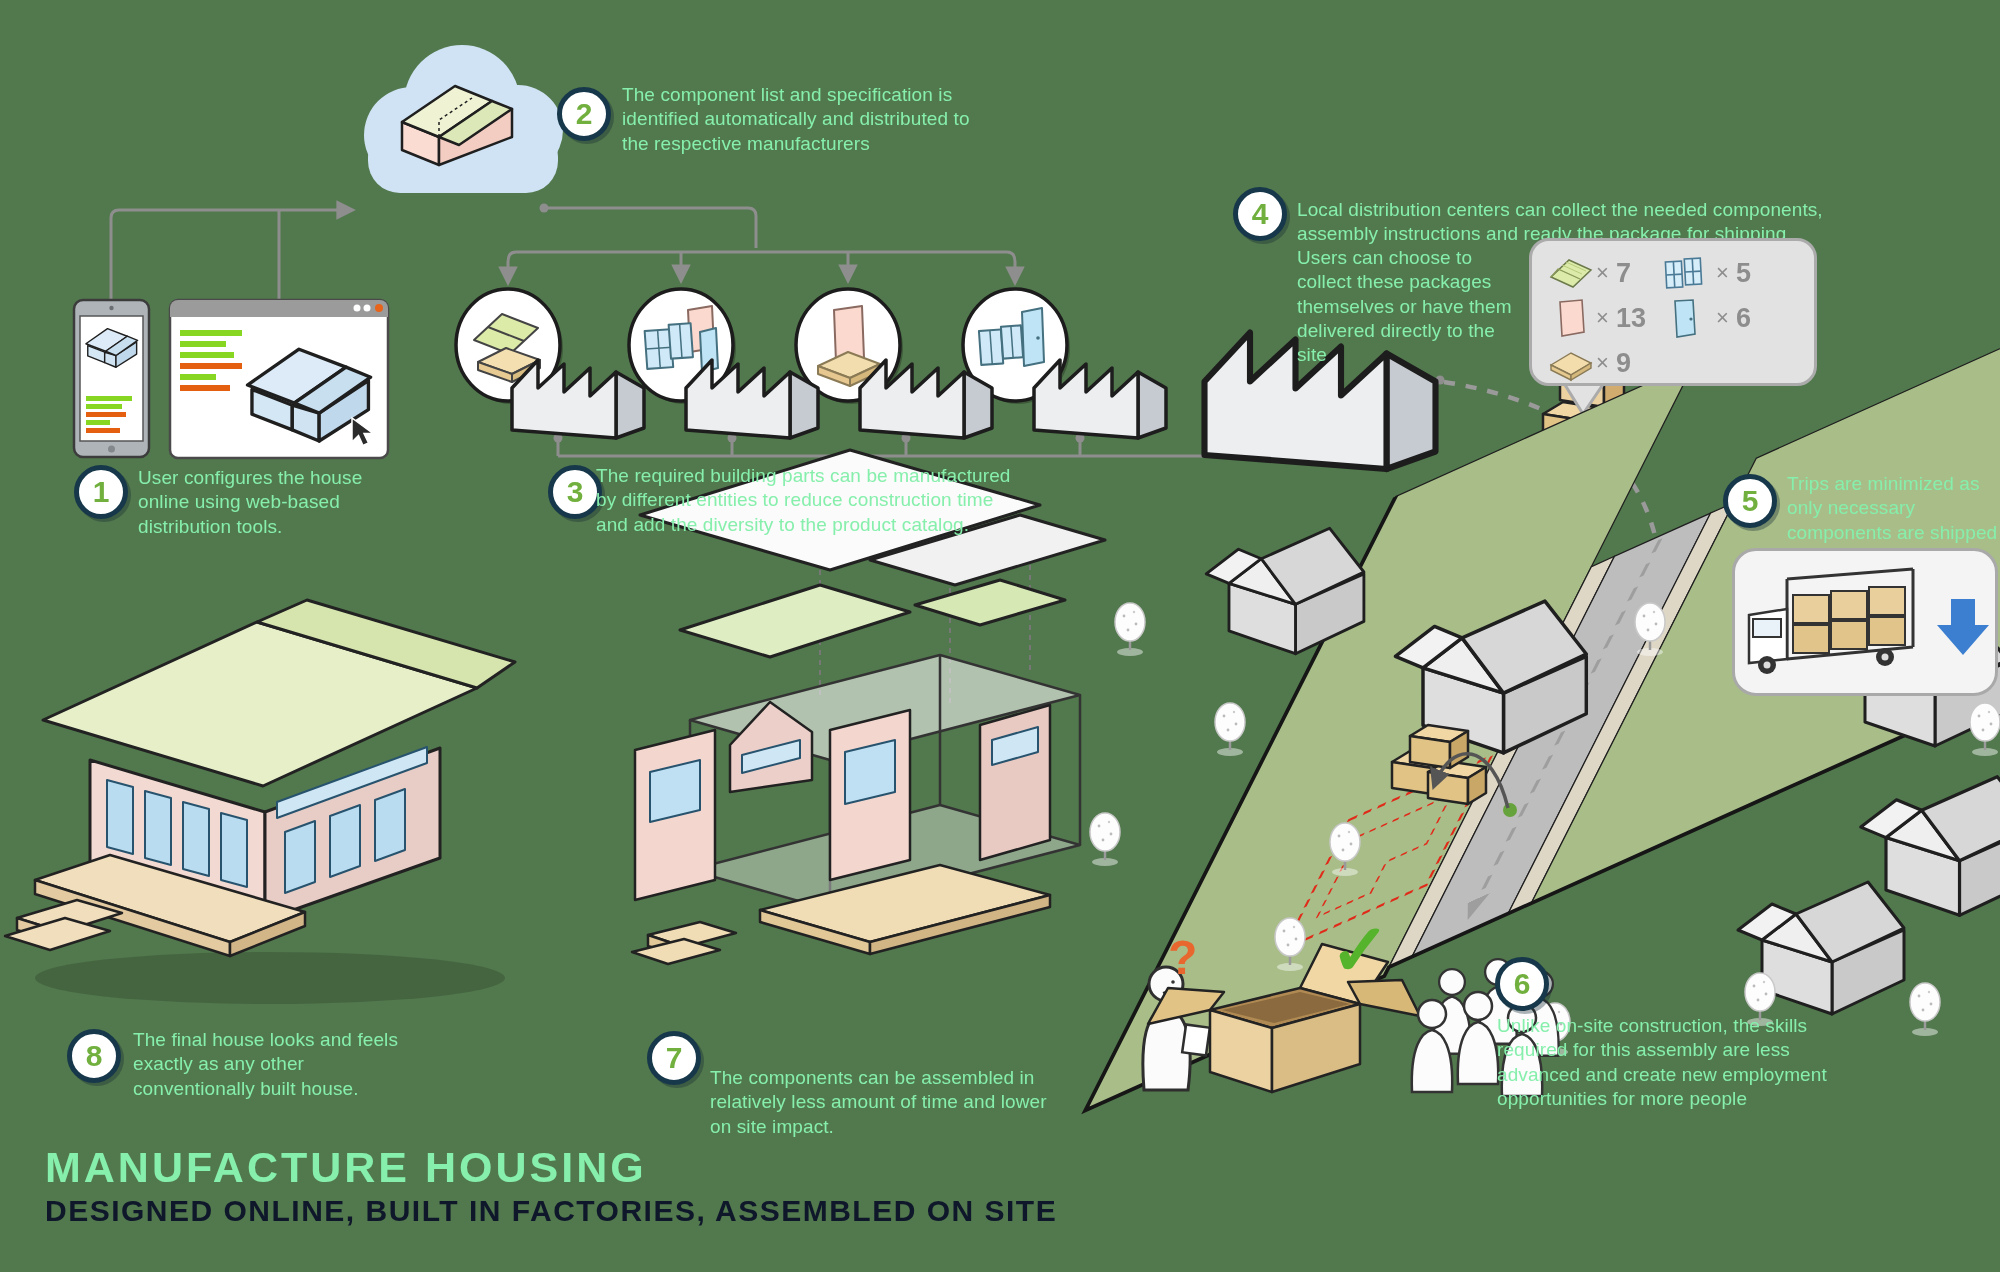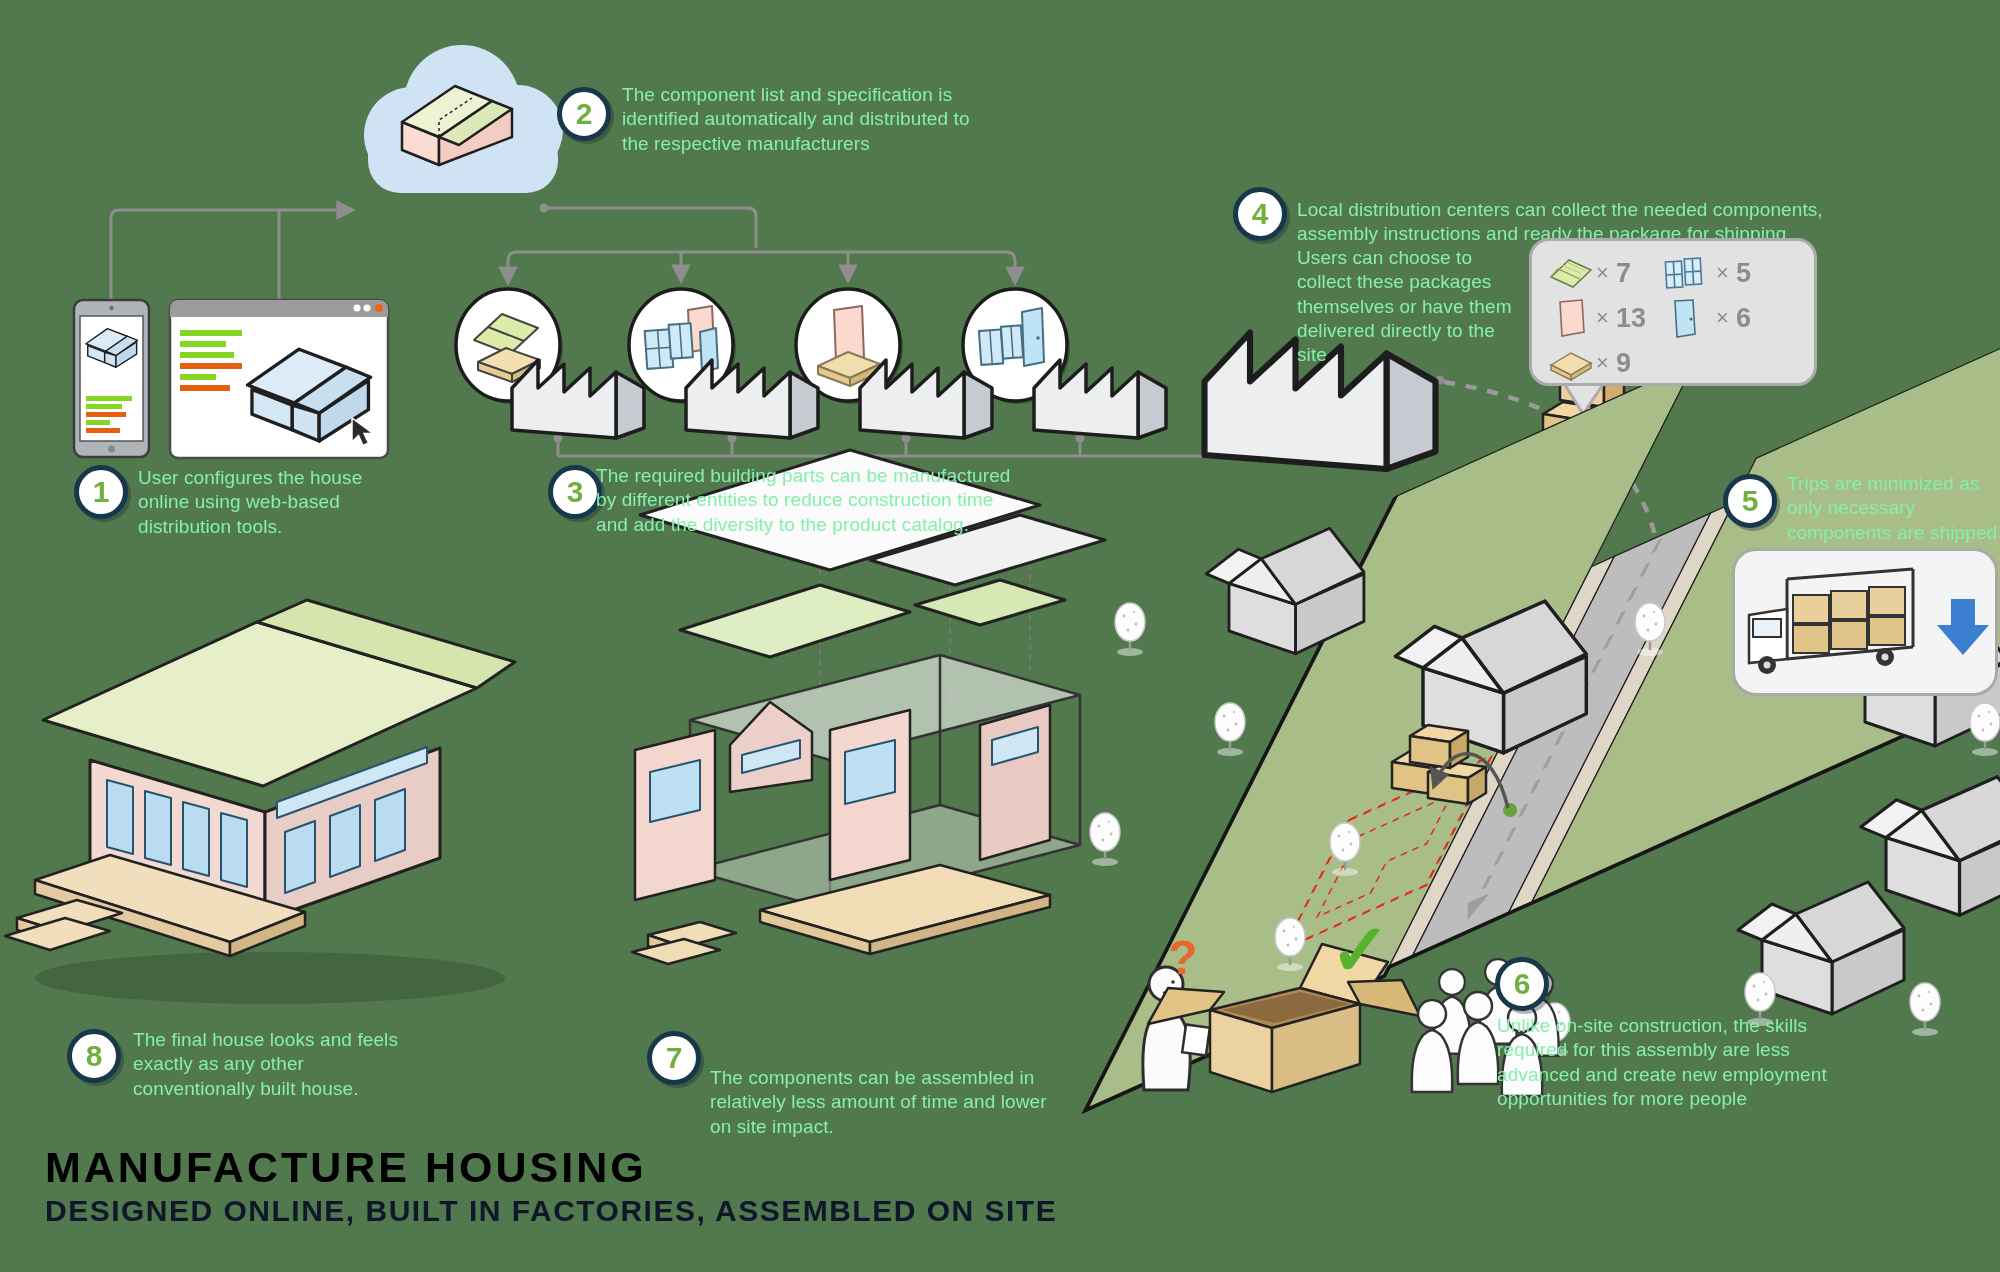--- a/index.html
+++ b/index.html
@@ -13,21 +13,21 @@
          font-size:30px;font-weight:bold;color:#71b03e;}
   #bubble{position:absolute;left:1529px;top:238px;width:288px;height:148px;background:#e2e2e2;
           border:3px solid #ababab;border-radius:20px;box-sizing:border-box;
           display:grid;grid-template-columns:48px 20px 46px 54px 20px 34px;
           align-items:center;justify-items:start;padding:12px 16px;row-gap:4px;
           color:#8d8d8d;font-size:27px;font-weight:600;}
   #bubble .x{font-size:22px;font-weight:400;}
   #truck-panel{position:absolute;left:1732px;top:548px;width:266px;height:148px;background:#f4f4f4;
           border:3px solid #a9a9a9;border-radius:24px;box-sizing:border-box;}
   #main-title{position:absolute;left:45px;top:1143px;font-size:43px;font-weight:800;
-          letter-spacing:3px;color:#000000;}
+          letter-spacing:3px;color:#86efac;}
   #sub-title{position:absolute;left:45px;top:1194px;font-size:30px;font-weight:800;
           letter-spacing:1.5px;color:#0f172a;}
   .sym{position:absolute;font-weight:bold;}
 </style>
 </head>
 <body>
 
 <div id="stage">
 
 <svg id="scene" width="2000" height="1272" viewBox="0 0 2000 1272">

